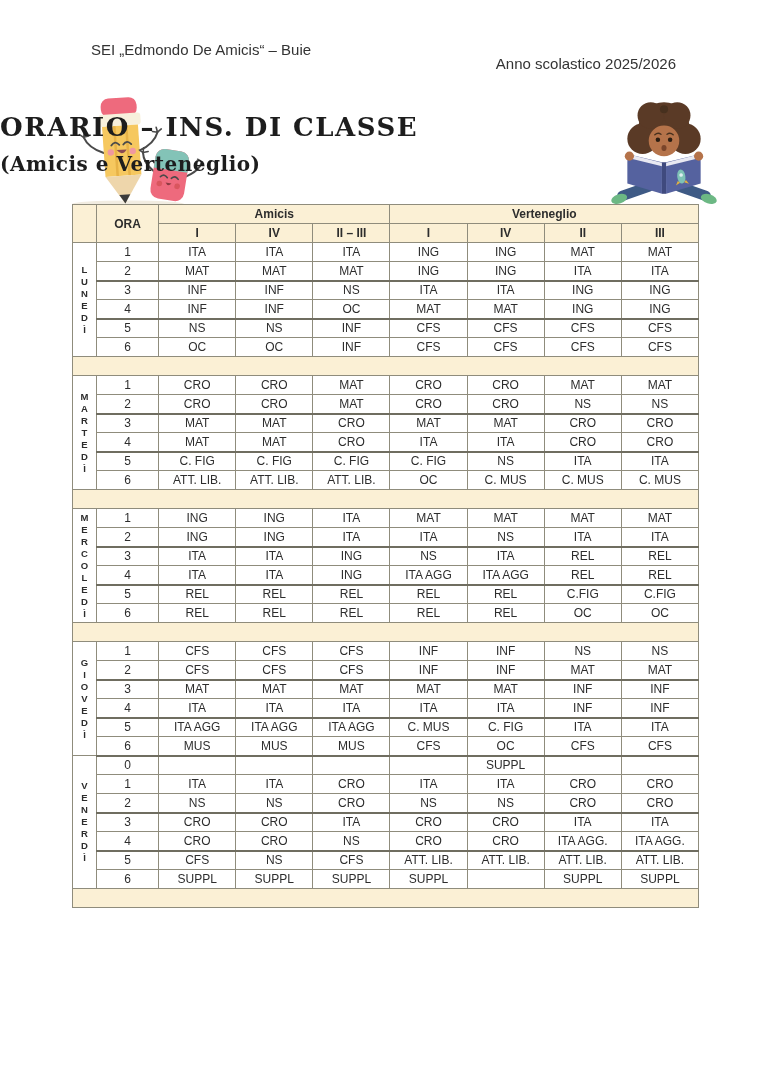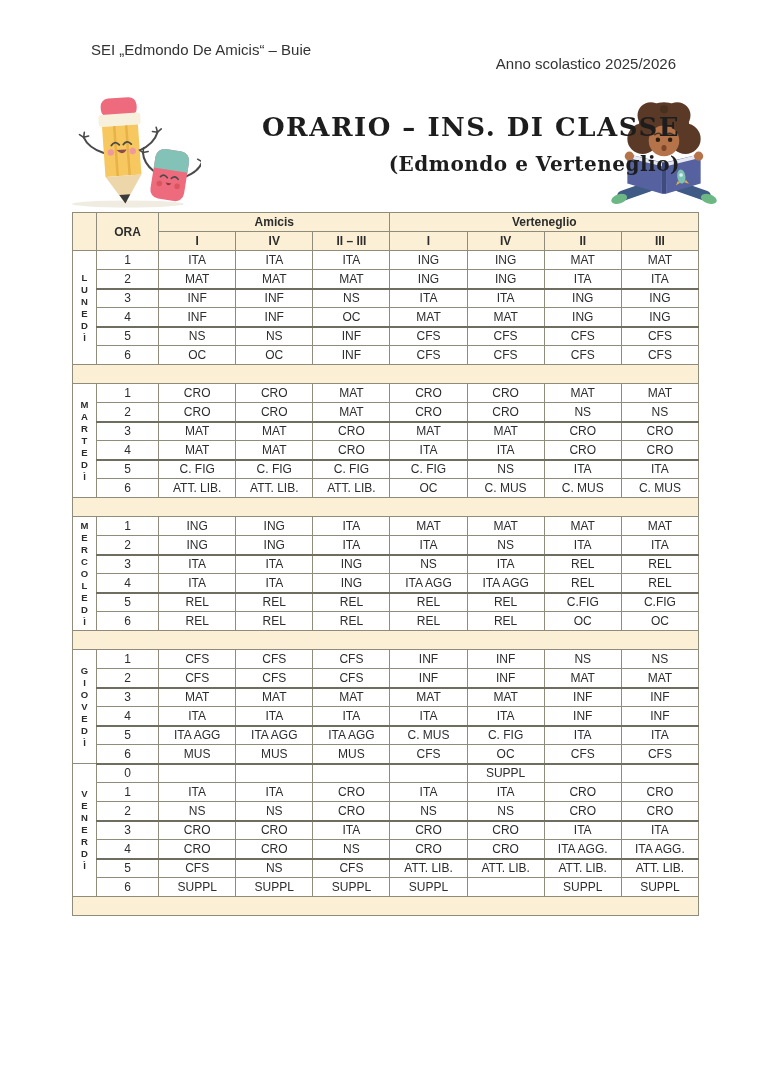--- a/index.html
+++ b/index.html
@@ -18,33 +18,33 @@
     font-size: 15px; color: #333333;
   }
   .page-header-right {
     position: absolute; right: 88px; top: 55px;
     font-size: 15px; color: #333333;
   }
 
   
   .mascot-left { position: absolute; left: 56px; top: 90px; width: 145px; height: 120px; }
   .mascot-right { position: absolute; left: 608px; top: 93px; width: 112px; height: 112px; }
-  .title-block { position: absolute; left: 0; top: 112px; width: 680px; text-align: right; }
+  .title-block { position: absolute; left: 0; top: 112px; width: 680px; text-align: left; }
   .title-main {
     font-family: "DejaVu Serif", serif;
     font-size: 26px; font-weight: bold; letter-spacing: 1.5px; color: #1d1d1d;
   }
   .title-sub {
     margin-top: 10px;
     font-family: "DejaVu Serif", serif;
     font-size: 20px; font-weight: bold; letter-spacing: 0.5px; color: #1d1d1d;
   }
 
   
-  .timetable-wrap { position: absolute; left: 72px; top: 212px; width: 627px; border-radius: 28px; }
+  .timetable-wrap { position: absolute; left: 72px; top: 204px; width: 627px; border-radius: 28px; }
   table.timetable {
     border-collapse: collapse;
     width: 627px;
     table-layout: fixed;
   }
   table.timetable td {
     border: 1px solid #8f8c7c;
     text-align: center;
     vertical-align: middle;
     font-size: 12px;
@@ -151,21 +151,21 @@
       <polygon points="4,4 6.5,8 2,6" fill="#e2b23f"></polygon>
     </g>
 
     <circle cx="21" cy="62" r="4.5" fill="#b5734a"></circle>
     <circle cx="89" cy="62" r="4.5" fill="#b5734a"></circle>
   </svg>
 </div>
 
 <div class="title-block">
   <div class="title-main">ORARIO – INS. DI CLASSE</div>
-  <div class="title-sub">(Edmondo e Verteneglio)</div>
+  <div class="title-sub">(Amicis e Verteneglio)</div>
 </div>
 
 <div class="timetable-wrap">
   <table class="timetable">
     <colgroup>
       <col style="width:24px">
       <col style="width:62px">
       <col style="width:77px">
         <col style="width:77px">
         <col style="width:77px">

